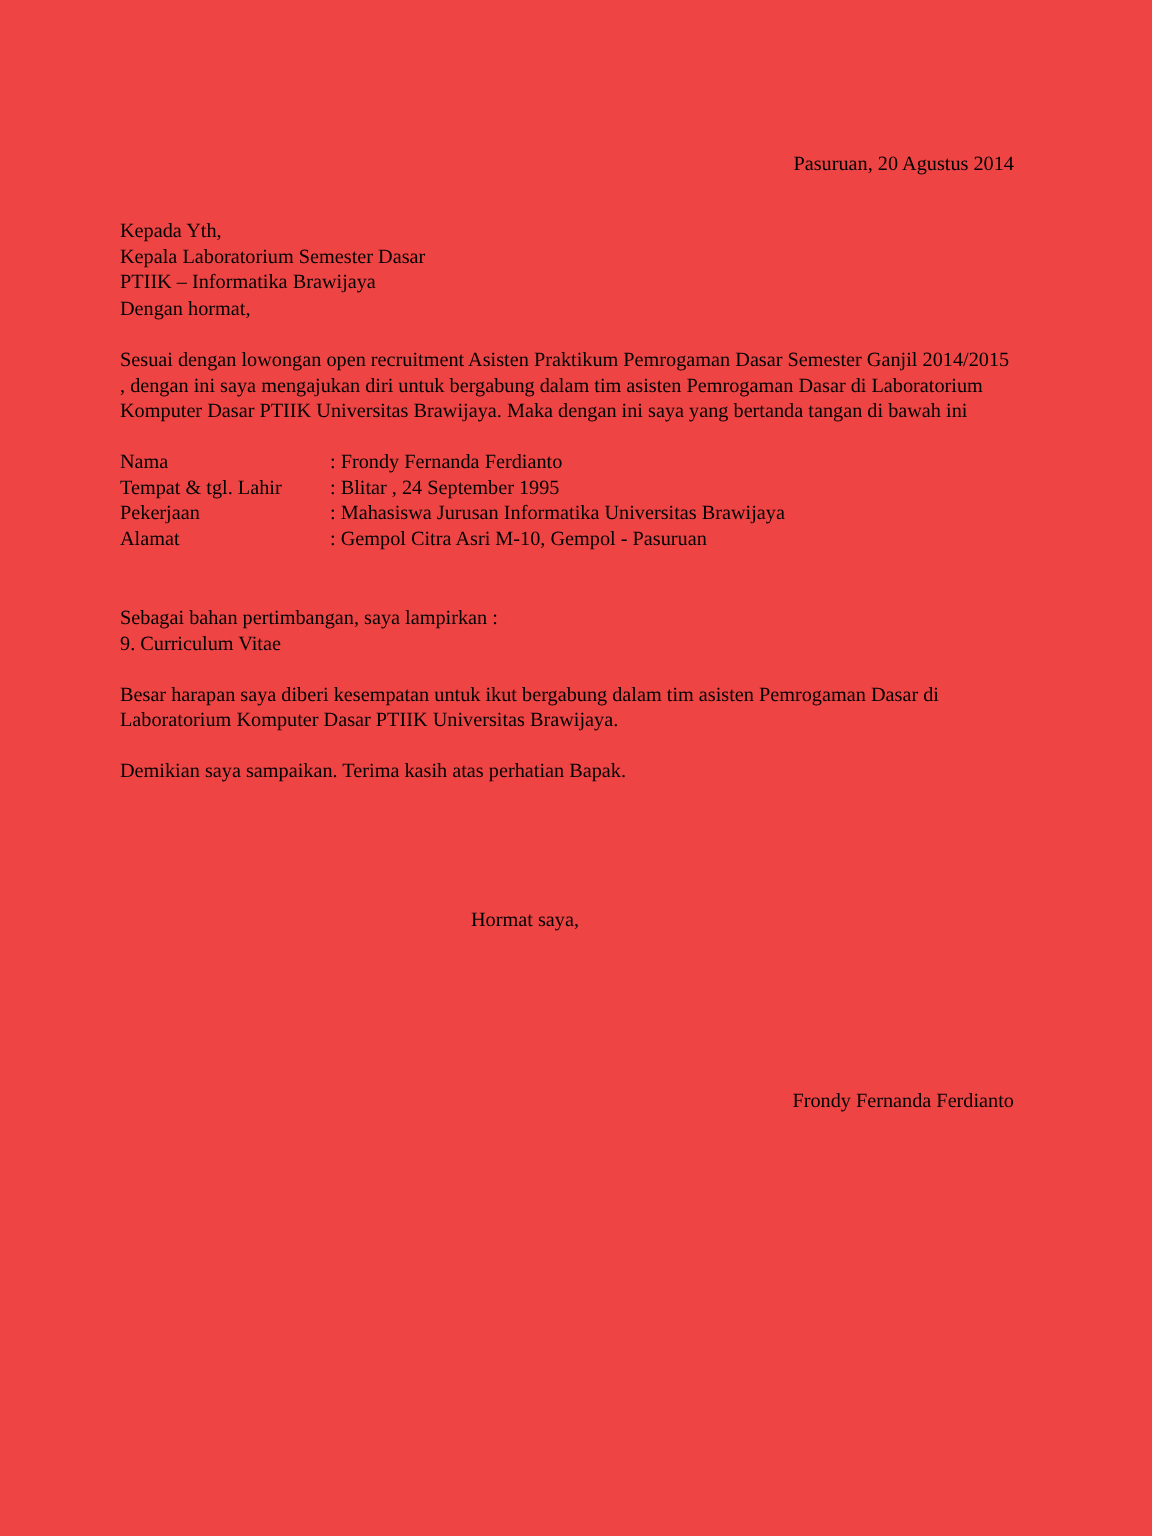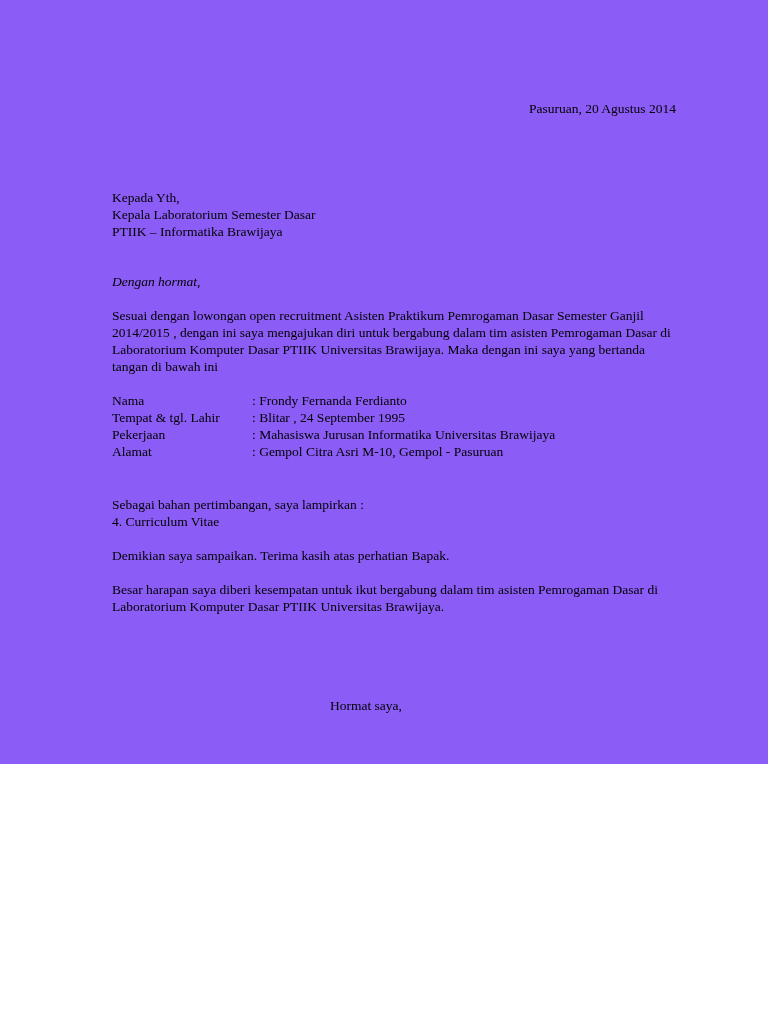--- a/index.html
+++ b/index.html
@@ -4,37 +4,36 @@
 <style>
   * { margin: 0; padding: 0; box-sizing: border-box; }
   html, body {
     width: 768px;
     background: #ffffff;
     font-family: "Liberation Serif", "DejaVu Serif", serif;
   }
   .page {
     position: relative;
     width: 768px;
-    height: 764px;
-    background: #8b5cf6;
+    height: 1024px;
+    background: #ef4444;
     overflow: hidden;
-    padding: 100px 92px 0 112px;
+    padding: 100px 92px 0 80px;
     color: #000000;
     font-size: 13.5px;
     line-height: 17px;
   }
   .dateline {
     text-align: right;
   }
   .recipient {
-    margin-top: 72px;
+    margin-top: 28px;
   }
   .salutation {
-    margin-top: 33px;
-    font-style: italic;
+    margin-top: 1px;
   }
   .para {
     margin-top: 17px;
     text-align: left;
   }
   .details {
     margin-top: 17px;
   }
   .detail-row {
     display: flex;
@@ -49,22 +48,22 @@
   }
   .attachments {
     margin-top: 36px;
   }
   .signoff {
     margin-top: 82px;
     text-align: center;
     padding-right: 56px;
   }
   .signature-name {
-    margin-top: 65px;
-    text-align: left;
+    margin-top: 104px;
+    text-align: right;
   }
 </style>
 </head>
 <body>
 
 <div class="page">
 
   <div class="dateline">Pasuruan, 20 Agustus 2014</div>
 
   <div class="recipient">
@@ -91,24 +90,24 @@
       <span class="detail-value">: Mahasiswa Jurusan Informatika Universitas Brawijaya</span>
     </div>
     <div class="detail-row">
       <span class="detail-label">Alamat</span>
       <span class="detail-value">: Gempol Citra Asri M-10, Gempol - Pasuruan</span>
     </div>
   </div>
 
   <div class="attachments">
     <div>Sebagai bahan pertimbangan, saya lampirkan :</div>
-    <div>4. Curriculum Vitae</div>
+    <div>9. Curriculum Vitae</div>
   </div>
 
+  <div class="para">Besar harapan saya diberi kesempatan  untuk ikut bergabung dalam tim asisten Pemrogaman Dasar di  Laboratorium Komputer Dasar PTIIK Universitas Brawijaya.</div>
+
   <div class="para">Demikian saya sampaikan. Terima kasih atas perhatian Bapak.</div>
-
-  <div class="para">Besar harapan saya diberi kesempatan  untuk ikut bergabung dalam tim asisten Pemrogaman Dasar di  Laboratorium Komputer Dasar PTIIK Universitas Brawijaya.</div>
 
   <div class="signoff">Hormat saya,</div>
 
   <div class="signature-name">Frondy Fernanda Ferdianto</div>
 
 </div>
 
 </body></html>

